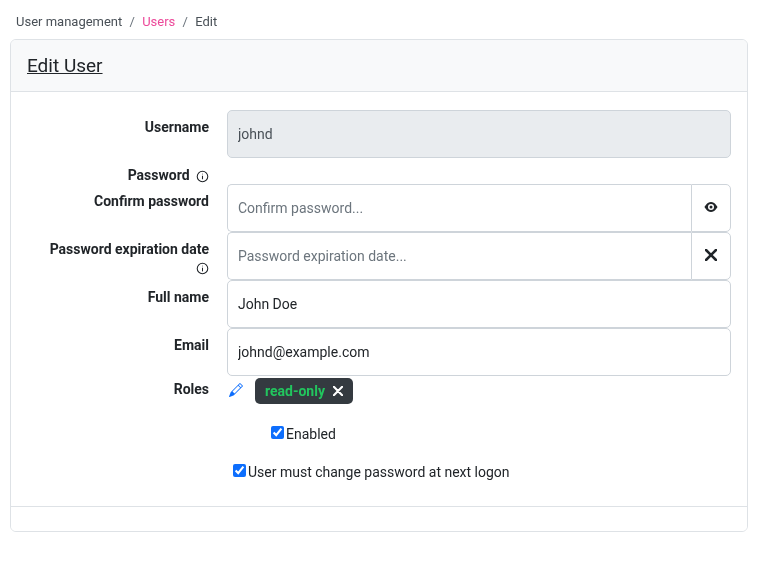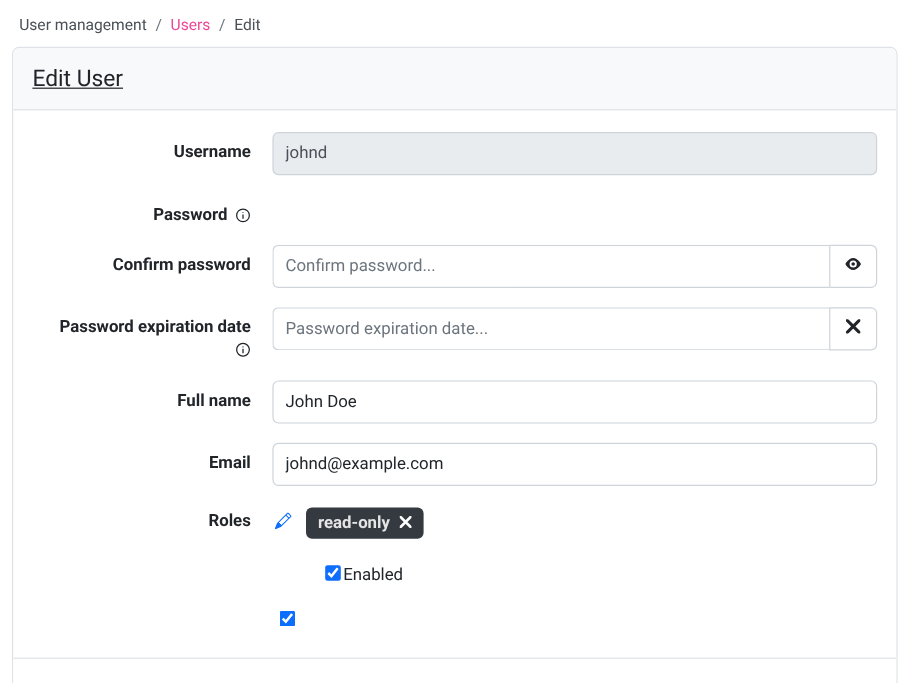--- a/index.html
+++ b/index.html
@@ -30,21 +30,21 @@
       font-size: 19px;
       font-weight: 400;
       text-decoration: underline;
     }
     .card-body {
       padding: 18px 16px 18px 16px;
     }
     .form-row {
       display: flex;
       align-items: flex-start;
-      margin-bottom: 16px;
+      margin-bottom: 0;
     }
     .form-label {
       width: 200px;
       flex-shrink: 0;
       text-align: right;
       font-weight: 700;
       padding-right: 18px;
       padding-top: 8px;
       font-size: 14px;
       line-height: 1.3;
@@ -60,21 +60,21 @@
     }
     .form-control {
       flex: 1;
       border: 1px solid #ced4da;
       border-radius: 5px;
       padding: 8px 10px;
       font-size: 14px;
       font-family: inherit;
       color: #212529;
       background: #fff;
-      height: 36px;
+      height: 48px;
     }
     .form-control[readonly] {
       background: #e9ecef;
       color: #495057;
     }
     .form-control::placeholder { color: #6c757d; }
     .input-group { display: flex; flex: 1; }
     .input-group .form-control {
       border-top-right-radius: 0;
       border-bottom-right-radius: 0;
@@ -100,21 +100,21 @@
     }
     .edit-roles-btn {
       background: none;
       border: none;
       cursor: pointer;
       padding: 2px;
       color: #0d6efd;
     }
     .role-chip {
       background: #343a40;
-      color: #e5e5e5;
+      color: #22c55e;
       border-radius: 5px;
       padding: 5px 10px;
       font-size: 14px;
       font-weight: 700;
       display: inline-flex;
       align-items: center;
       gap: 8px;
     }
     .role-chip .x {
       cursor: pointer;
@@ -252,20 +252,21 @@
       </div>
     </div>
 
     <div class="checkbox-row">
       <input type="checkbox" checked="" style="">
       <label>Enabled</label>
     </div>
 
     <div class="checkbox-row" style="margin-top:0; margin-bottom:8px; padding-left:6px;">
       <input type="checkbox" checked="" style="">
+      <label>User must change password at next logon</label>
     </div>
 
   </div>
 
   <div class="card-footer">
     
     
   </div>
 </div>
 

